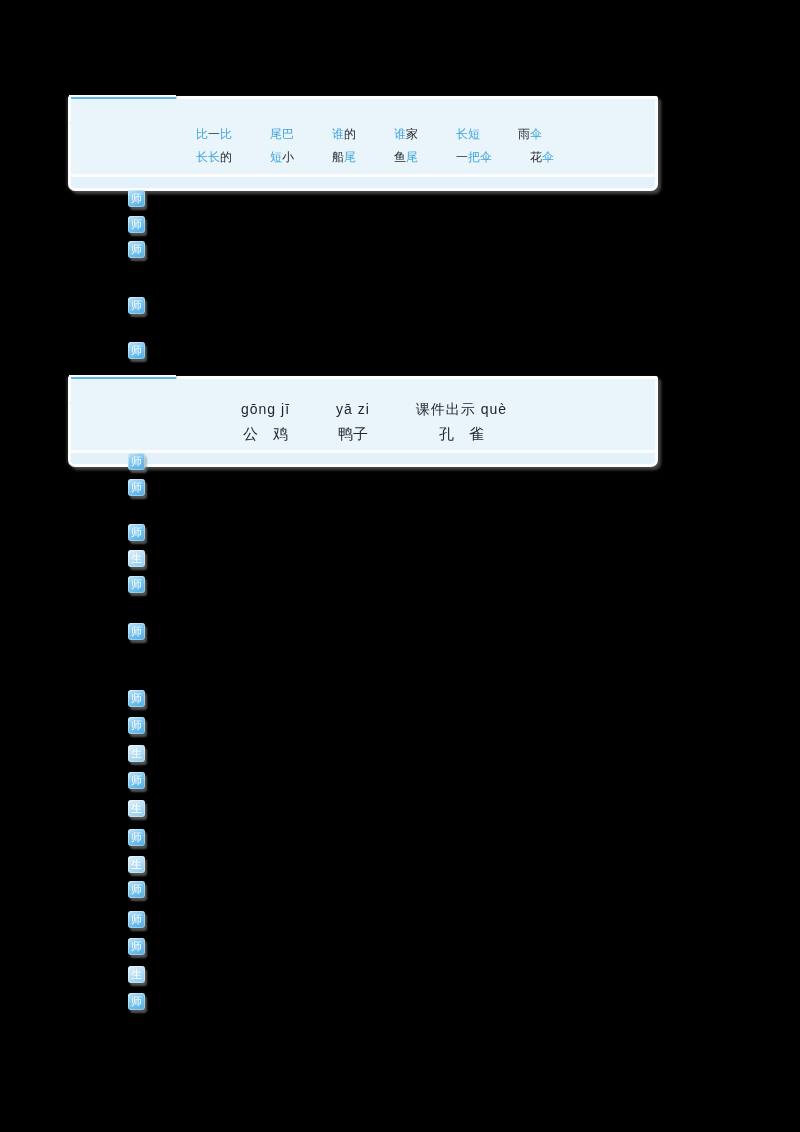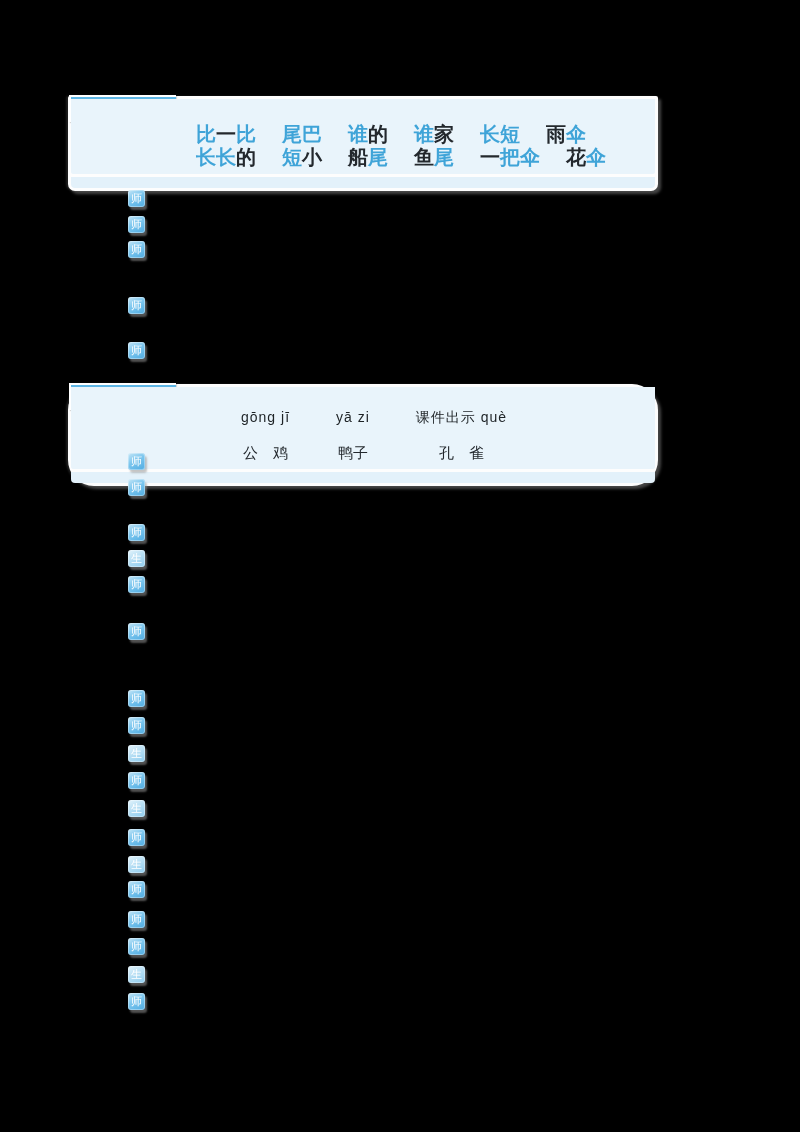--- a/index.html
+++ b/index.html
@@ -35,30 +35,30 @@
     width:13px;height:13px;border:1.5px solid #fff;border-radius:50%;
     display:inline-flex;align-items:center;justify-content:center;
     flex:0 0 auto;letter-spacing:0;
   }
   .play-icon::after{
     content:"";display:block;margin-left:2px;
     border-left:5px solid #fff;border-top:3px solid transparent;border-bottom:3px solid transparent;
   }
   
   .word-rows{padding:24px 0 5px 125px;}
-  .word-row{display:flex;gap:26px;line-height:23px;font-size:20px;
-    font-family:"DejaVu Serif","Liberation Serif",serif;font-weight:bold;}
+  .word-row{display:flex;gap:38px;line-height:23px;font-size:12px;
+    font-family:"DejaVu Serif","Liberation Serif",serif;}
   .word{white-space:nowrap;}
   .seg-hl{color:#3fa4d8;}
   .seg-tx{color:#23282d;}
   
   .py-cols{display:flex;gap:46px;padding:22px 0 6px 170px;}
   .py-col{display:flex;flex-direction:column;align-items:center;}
   .py{font-size:14px;color:#1d2225;letter-spacing:1px;line-height:16px;}
-  .hz{font-size:15px;color:#23282d;line-height:20px;margin-top:18px;
+  .hz{font-size:15px;color:#23282d;line-height:20px;margin-top:7px;
     font-family:"DejaVu Serif","Liberation Serif",serif;white-space:pre;}
   
   .badge{
     position:absolute;left:128px;width:17px;height:17px;
     border-radius:3px;box-sizing:border-box;
     color:#fff;font-size:11px;line-height:17px;text-align:center;
     font-family:"DejaVu Sans","Liberation Sans",sans-serif;
     box-shadow:2px 3px 2px rgba(150,150,150,.55), 0 0 0 1px rgba(255,255,255,.35) inset;
   }
   .badge-teacher{background:linear-gradient(150deg,#c4e6f7 0%,#7cc6ee 45%,#4face2 100%);}
@@ -88,21 +88,21 @@
           <span class="word"><span class="seg-tx">船</span><span class="seg-hl">尾</span></span>
           <span class="word"><span class="seg-tx">鱼</span><span class="seg-hl">尾</span></span>
           <span class="word"><span class="seg-tx">一</span><span class="seg-hl">把伞</span></span>
           <span class="word"><span class="seg-tx">花</span><span class="seg-hl">伞</span></span>
         </div>
       </div>
   </div>
   <div class="cw-strip"></div>
 </div>
 
-<div class="cw-box" style="top:384px;border-radius:26px;">
+<div class="cw-box" style="top:376px;">
   <div class="cw-tab">
     <span class="play-icon"></span>
     <span>课件出示</span>
   </div>
   <div class="cw-body">
     <div class="py-cols" id="box2-words">
         <div class="py-col">
           <div class="py">gōng jī</div>
           <div class="hz">公　鸡</div>
         </div>

